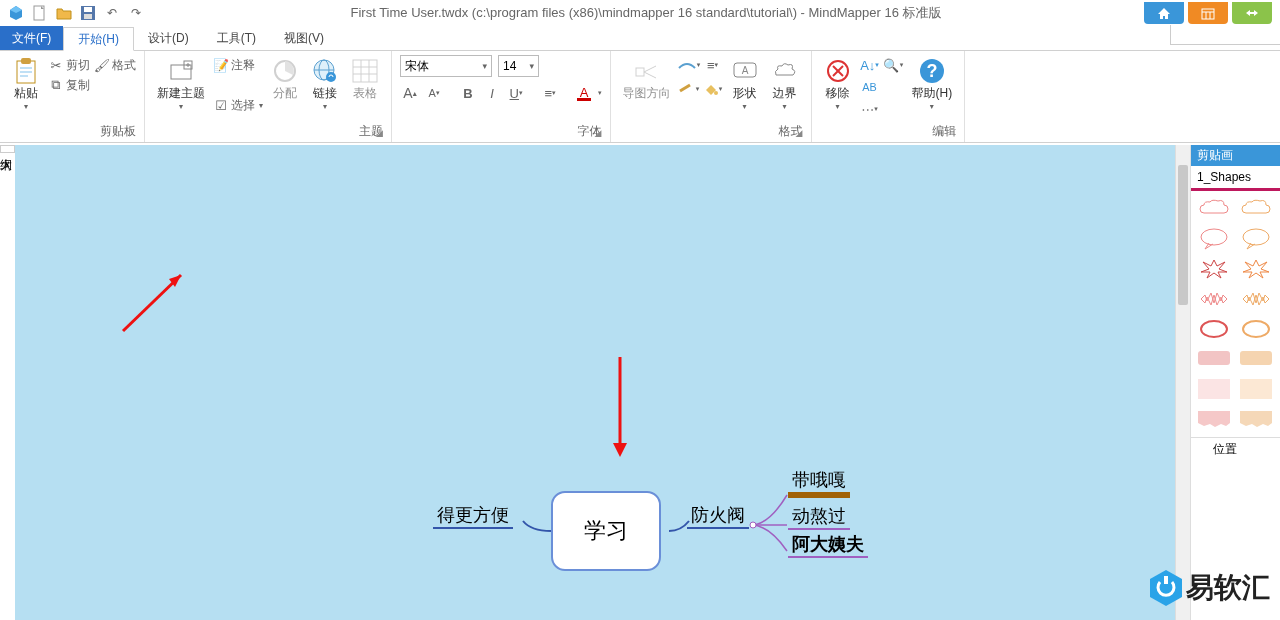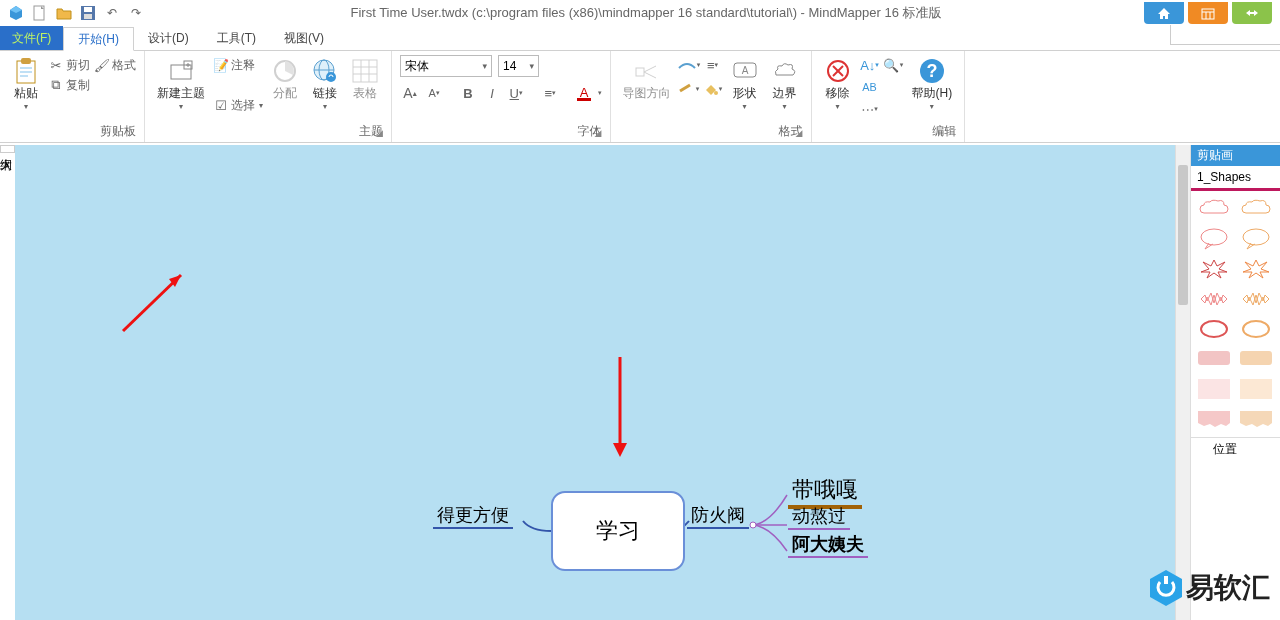--- a/index.html
+++ b/index.html
@@ -10,21 +10,21 @@
 .qat .ico { width:18px; height:18px; display:inline-flex; align-items:center; justify-content:center; margin:0 3px; cursor:pointer; color:#666; }
 .title-area { flex:1; text-align:center; color:#666; font-size:13px; white-space:nowrap; }
 .win-btns { display:flex; gap:4px; margin-right:4px; }
 .win-btn { width:40px; height:22px; border-radius:0 0 4px 4px; display:flex; align-items:center; justify-content:center; color:#fff; cursor:pointer; }
 .win-blue { background:#3a96d9; }
 .win-orange { background:#f08a24; }
 .win-green { background:#8bc34a; }
 
 
 .tabs { height:26px; display:flex; align-items:flex-end; border-bottom:1px solid #d0d0d0; }
-.tab-file { background:#2a6fc9; color:#bef264; padding:4px 12px; height:24px; display:flex; align-items:center; cursor:pointer; }
+.tab-file { background:#2a6fc9; color:#ffffff; padding:4px 12px; height:24px; display:flex; align-items:center; cursor:pointer; }
 .tab { padding:4px 14px; color:#444; cursor:pointer; height:24px; display:flex; align-items:center; }
 .tab.active { color:#2a6fc9; border:1px solid #d0d0d0; border-bottom:1px solid #fff; background:#fff; position:relative; top:1px; }
 
 
 .ribbon { height:92px; display:flex; border-bottom:1px solid #d0d0d0; background:#fff; }
 .group { border-right:1px solid #e0e0e0; padding:4px 8px 2px; display:flex; flex-direction:column; justify-content:space-between; }
 .group-body { display:flex; gap:4px; align-items:flex-start; }
 .group-label { text-align:right; color:#666; font-size:12px; padding-top:2px; position:relative; }
 .group-label .launcher { position:absolute; right:0; bottom:2px; font-size:9px; color:#888; }
 .big-btn { display:flex; flex-direction:column; align-items:center; gap:2px; padding:2px 4px; cursor:pointer; min-width:36px; }
@@ -50,24 +50,24 @@
 
 
 .right-panel { position:absolute; top:145px; right:0; bottom:0; width:90px; background:#fff; border-left:1px solid #ddd; }
 .panel-head { background:#3a96d9; color:#fff; padding:2px 6px; font-size:12px; }
 .panel-sub { padding:4px 6px; font-size:12px; border-bottom:3px solid #be185d; }
 .shape-grid { display:grid; grid-template-columns:1fr 1fr; gap:6px; padding:6px; }
 .shape-cell { width:34px; height:24px; display:flex; align-items:center; justify-content:center; }
 .panel-sec2 { border-top:1px solid #ddd; padding:3px 22px; font-size:12px; }
 
 
-.central { position:absolute; left:536px; top:346px; width:134px; height:80px; border:2px solid #6a8fd8; border-radius:14px; background:#fff; display:flex; align-items:center; justify-content:center; font-size:22px; }
+.central { position:absolute; left:536px; top:346px; width:110px; height:80px; border:2px solid #6a8fd8; border-radius:14px; background:#fff; display:flex; align-items:center; justify-content:center; font-size:22px; }
 .left-branch { position:absolute; left:418px; top:358px; font-size:18px; border-bottom:2px solid #3355aa; padding:0 4px; }
 .r1 { position:absolute; left:672px; top:358px; font-size:18px; border-bottom:2px solid #3355aa; padding:0 4px; }
-.r1a { position:absolute; left:773px; top:330px; font-size:22px; border-bottom:4px solid #a16207; padding:0 4px; }
+.r1a { position:absolute; left:773px; top:323px; font-size:18px; border-bottom:6px solid #a16207; padding:0 4px; }
 .r1b { position:absolute; left:773px; top:359px; font-size:18px; border-bottom:2px solid #a060c0; padding:0 4px; }
 .r1c { position:absolute; left:773px; top:387px; font-size:18px; font-weight:bold; border-bottom:2px solid #a060c0; padding:0 4px; }
 
 
 .arrow1 { position:absolute; left:104px; top:124px; width:80px; height:80px; pointer-events:none; }
 .arrow2 { position:absolute; left:593px; top:210px; width:30px; height:110px; pointer-events:none; }
 
 
 .conn { position:absolute; pointer-events:none; }
 

